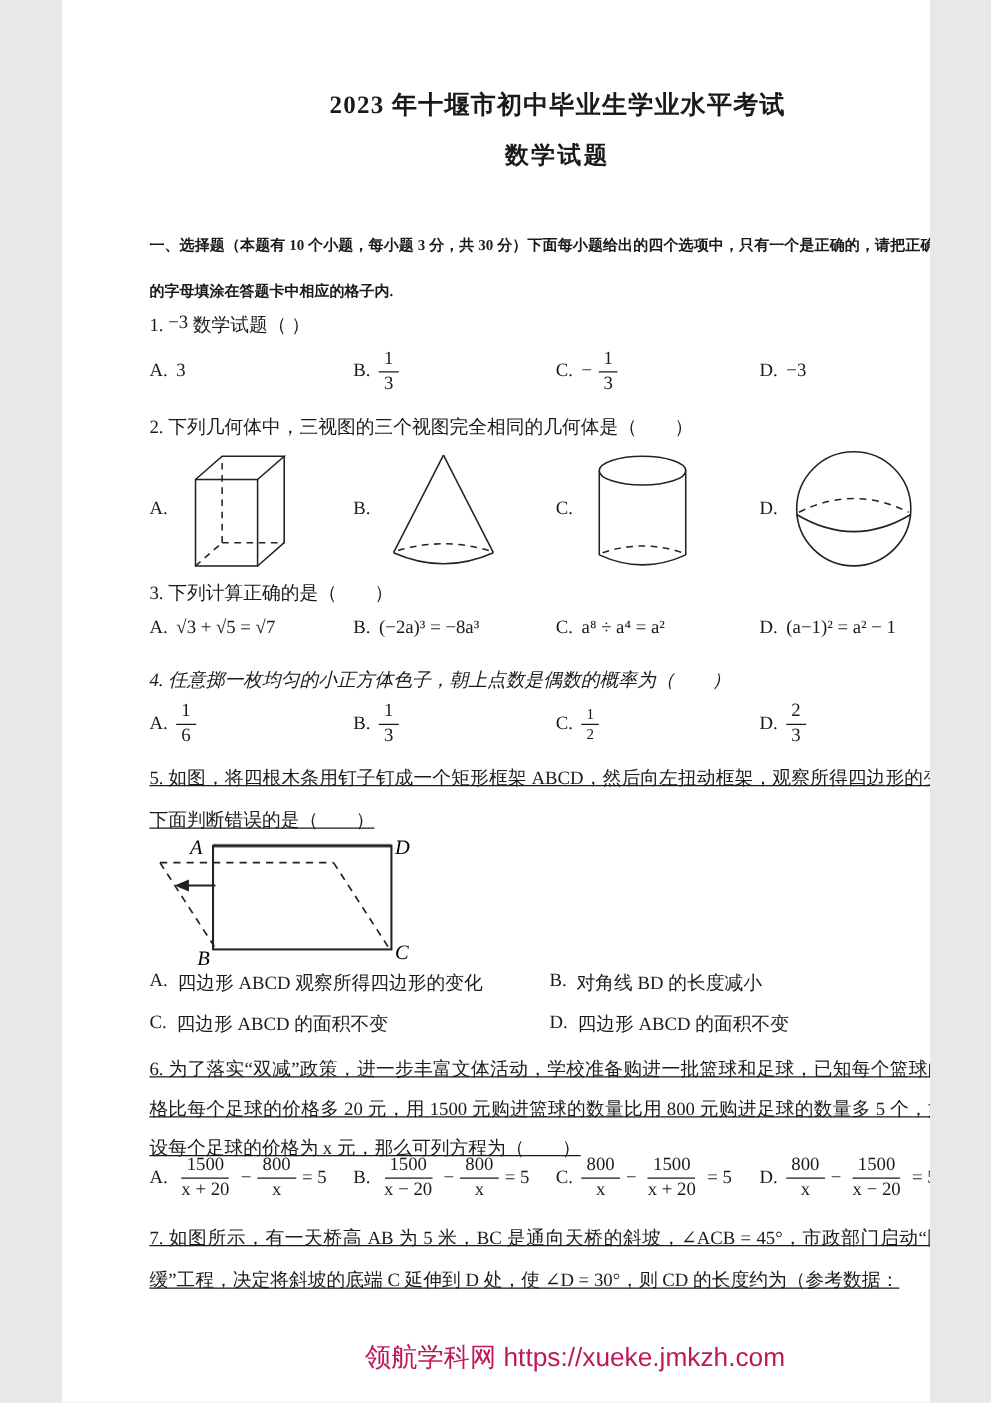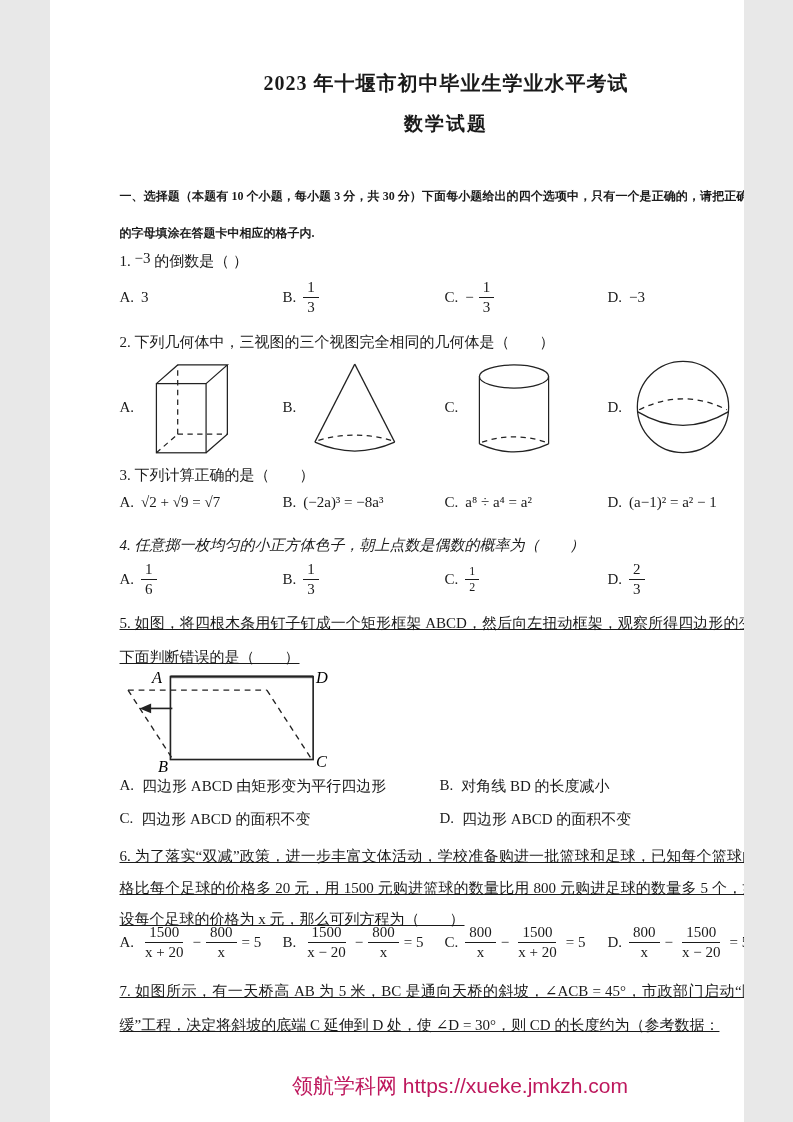--- a/index.html
+++ b/index.html
@@ -72,21 +72,21 @@
 <div class="page">
 
   <div class="abs center bold title">2023 年十堰市初中毕业生学业水平考试</div>
   <div class="abs center bold subtitle">数学试题</div>
 
   <div class="abs bold intro">一、选择题（本题有 10 个小题，每小题 3 分，共 30 分）下面每小题给出的四个选项中，只有一个是正确的，请把正确选项的字母填涂在答题卡中相应的格子内.</div>
 
   <div class="abs stem q1stem">
     <span>1.</span>
     <span class="raised">−3</span>
-    <span>的倒数是（ ）</span>
+    <span>数学试题（ ）</span>
   </div>
   <div class="abs optrow q1opts">
     <div class="opt c1">
       <span>A.</span>
       <span>3</span>
     </div>
     <div class="opt c2">
       <span>B.</span>
       <span class="frac">
         <span class="num">1</span>
@@ -158,21 +158,21 @@
           <path d="M12,60 Q60,36 108,60" stroke-dasharray="6,5"></path>
         </g>
       </svg>
     </div>
   </div>
 
   <div class="abs stem q3stem">3. 下列计算正确的是（　　）</div>
   <div class="abs optrow q3opts">
     <div class="opt c1">
       <span>A.</span>
-      <span>√2 + √9 = √7</span>
+      <span>√3 + √5 = √7</span>
     </div>
     <div class="opt c2">
       <span>B.</span>
       <span>(−2a)³ = −8a³</span>
     </div>
     <div class="opt c3">
       <span>C.</span>
       <span>a⁸ ÷ a⁴ = a²</span>
     </div>
     <div class="opt c4">
@@ -229,21 +229,21 @@
       </g>
       <text x="33" y="18" font-size="17">A</text>
       <text x="203" y="18" font-size="17">D</text>
       <text x="39" y="110" font-size="17">B</text>
       <text x="203" y="105" font-size="17">C</text>
     </svg>
   </div>
   <div class="abs grid2 q5opts">
     <div class="opt gc1">
       <span>A.</span>
-      <span>四边形 ABCD 由矩形变为平行四边形</span>
+      <span>四边形 ABCD 观察所得四边形的变化</span>
     </div>
     <div class="opt gc2">
       <span>B.</span>
       <span>对角线 BD 的长度减小</span>
     </div>
     <div class="opt gc1">
       <span>C.</span>
       <span>四边形 ABCD 的面积不变</span>
     </div>
     <div class="opt gc2">

